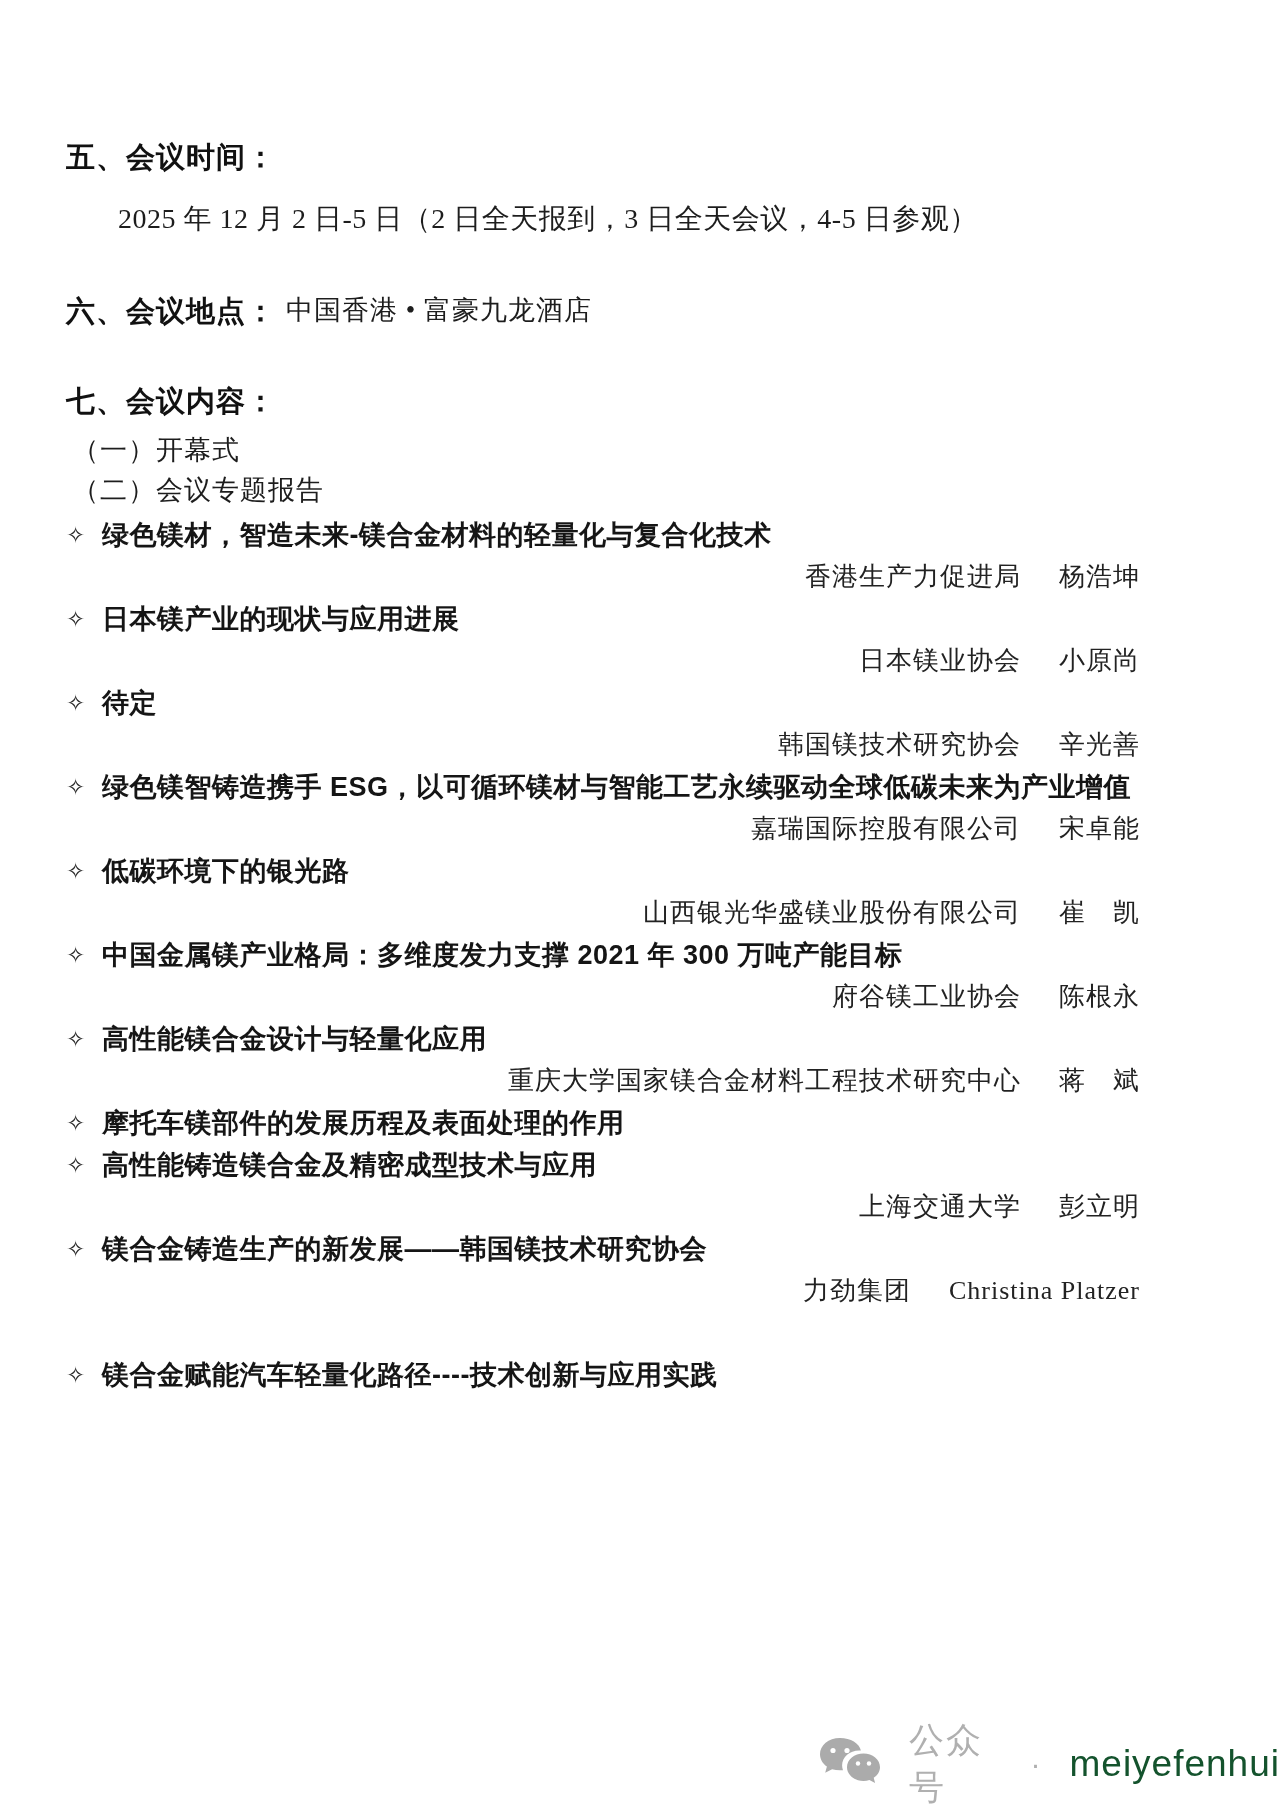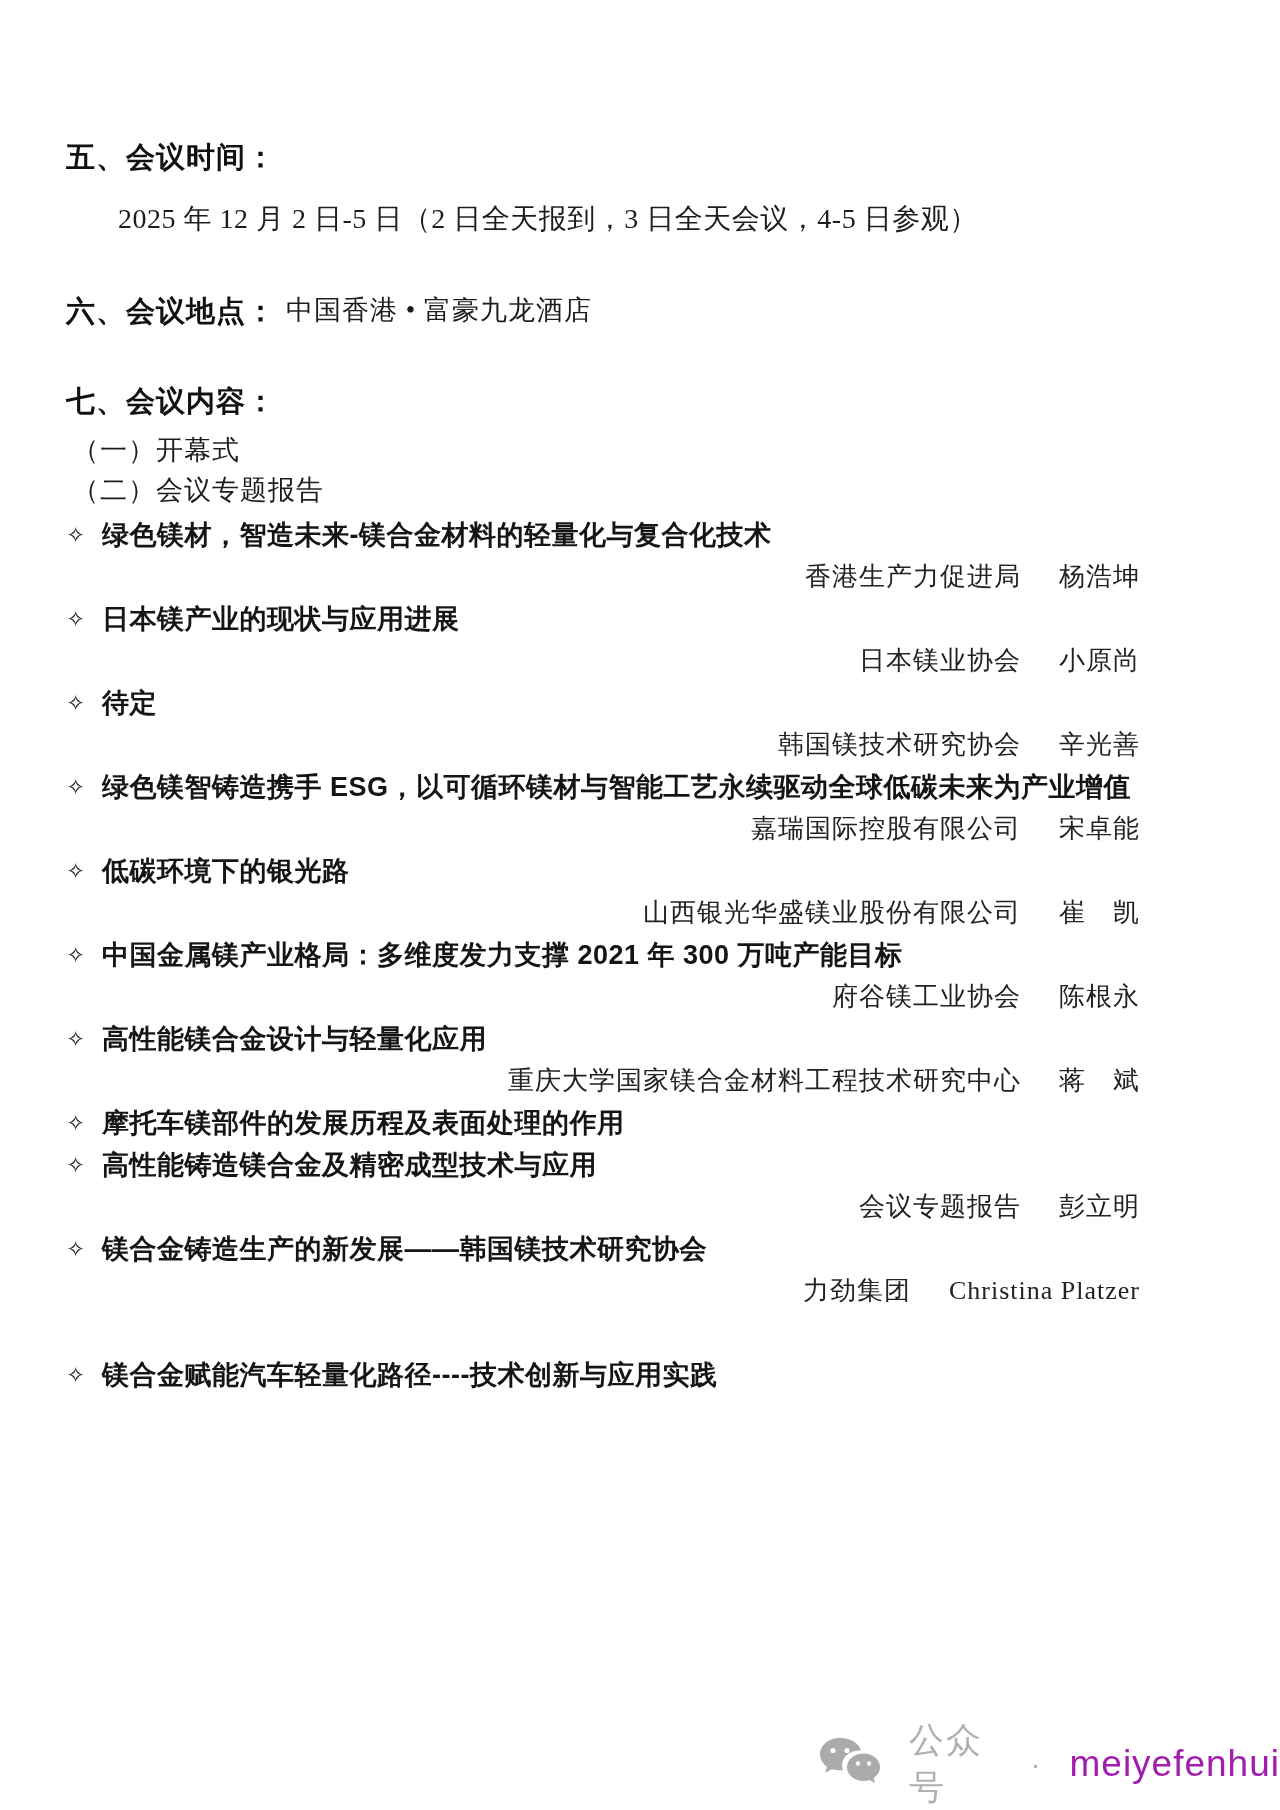--- a/index.html
+++ b/index.html
@@ -93,21 +93,21 @@
   }
   .wm-sep {
     font-family: "Liberation Sans", sans-serif;
     font-size: 30px;
     margin: 0 2px;
   }
   .wm-account {
     font-family: "Liberation Sans", "DejaVu Sans", sans-serif;
     font-size: 37px;
     letter-spacing: 1px;
-    color: #a21caf;
+    color: #14532d;
   }
 </style>
 </head>
 <body>
 
 <div class="doc">
 
   <div class="sec-heading">五、会议时间：</div>
   <div class="time-detail">2025 年 12 月 2 日-5 日（2 日全天报到，3 日全天会议，4-5 日参观）</div>
 
@@ -177,21 +177,21 @@
         <div class="report-title-line">
           <span class="bullet">✧</span>
           <span class="report-title">摩托车镁部件的发展历程及表面处理的作用</span>
         </div>
       </div>
       <div class="report">
         <div class="report-title-line">
           <span class="bullet">✧</span>
           <span class="report-title">高性能铸造镁合金及精密成型技术与应用</span>
         </div>
-        <div class="speaker-line"><span>会议专题报告</span><span class="speaker-gap"></span><span>彭立明</span></div>
+        <div class="speaker-line"><span>上海交通大学</span><span class="speaker-gap"></span><span>彭立明</span></div>
       </div>
       <div class="report">
         <div class="report-title-line">
           <span class="bullet">✧</span>
           <span class="report-title">镁合金铸造生产的新发展——韩国镁技术研究协会</span>
         </div>
         <div class="speaker-line"><span>力劲集团</span><span class="speaker-gap"></span><span>Christina Platzer</span></div>
       </div>
       <div class="report gap-before">
         <div class="report-title-line">

